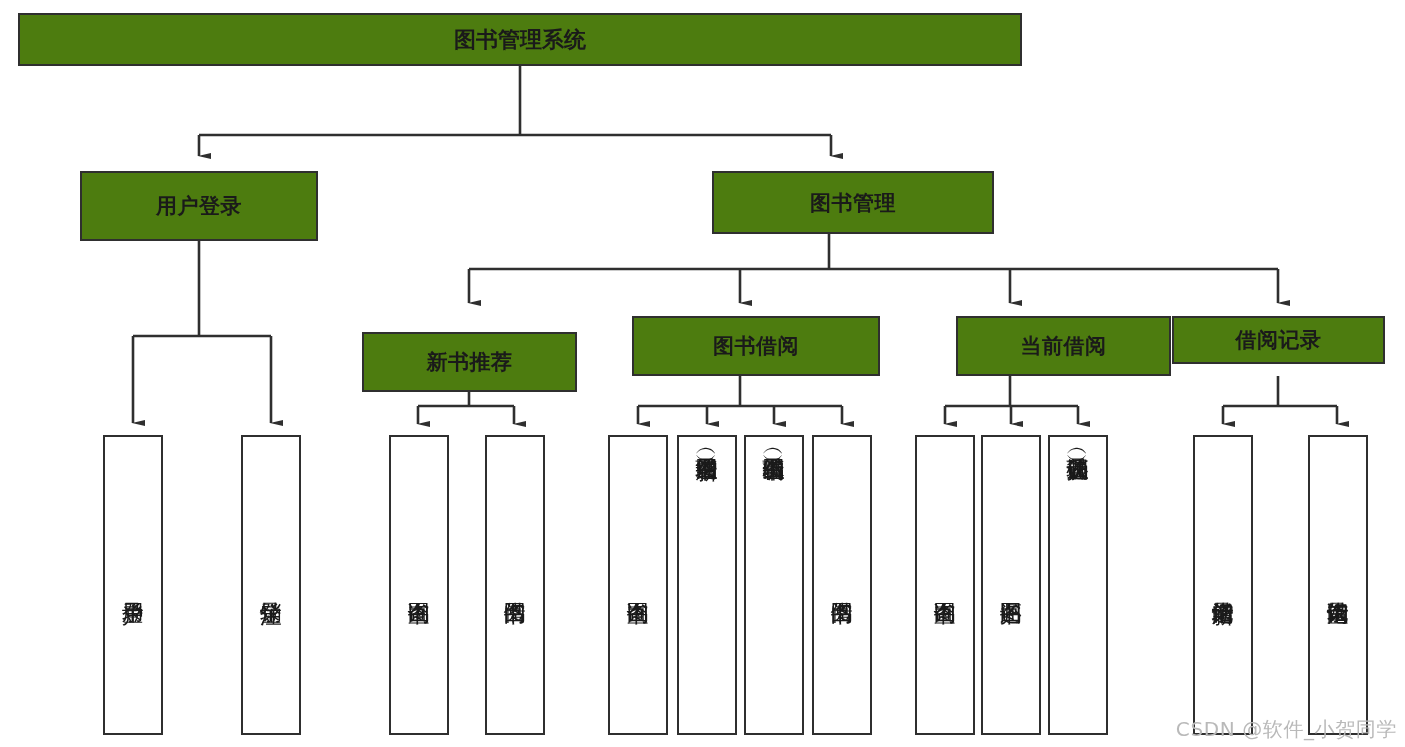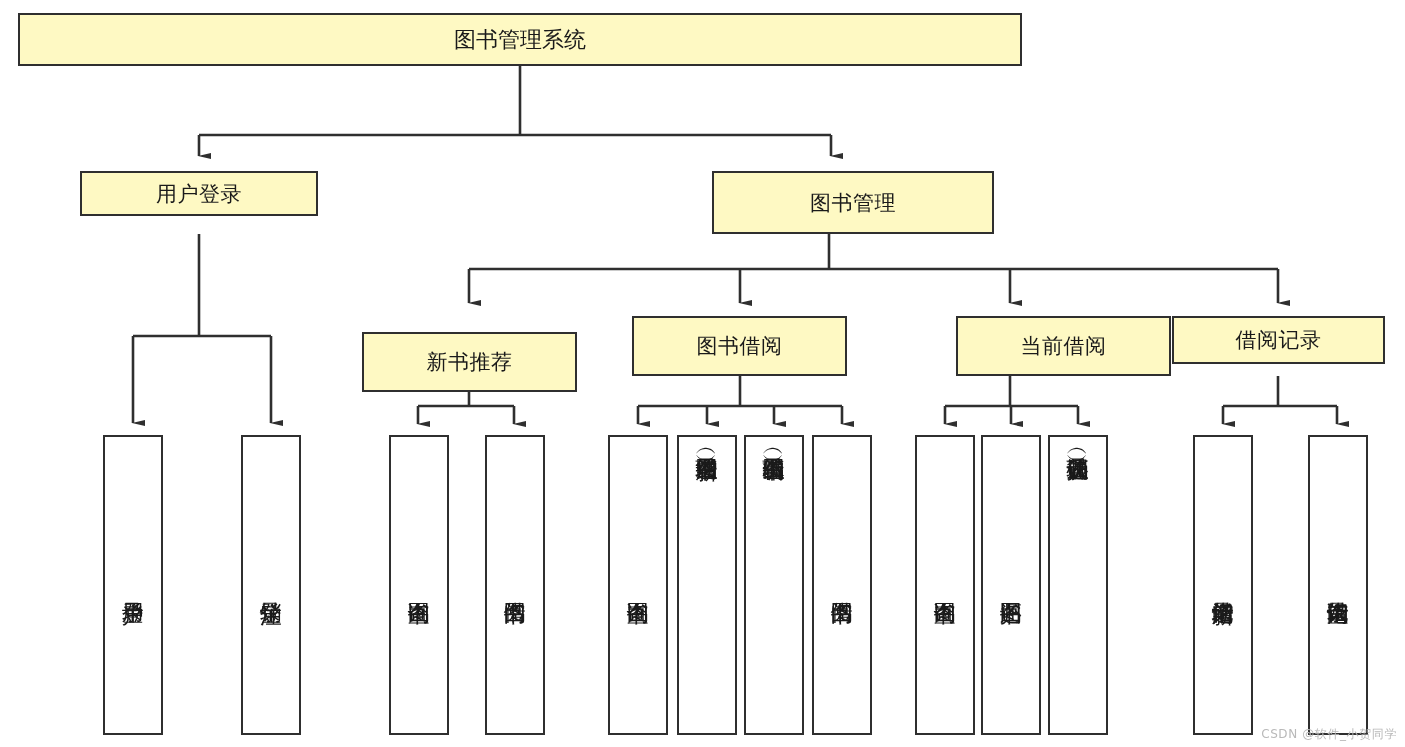--- a/index.html
+++ b/index.html
@@ -1,30 +1,30 @@
 <!DOCTYPE html>
 <html><head>
 <meta charset="utf-8">
 <style>
   html,body{margin:0;padding:0;background:#ffffff;}
   body{width:1405px;height:747px;font-family:"DejaVu Sans","Liberation Sans",sans-serif;}
   #stage{position:relative;width:1405px;height:747px;overflow:hidden;background:#fff;}
   #wires{position:absolute;left:0;top:0;width:1405px;height:747px;}
-  .node{position:absolute;box-sizing:border-box;background:#fef9c3;border:2px solid #2f2f2f;
-        display:flex;align-items:center;justify-content:center;color:#1a1a1a;}
+  .node{position:absolute;box-sizing:border-box;background:#4d7c0f;border:2px solid #2f2f2f;
+        display:flex;align-items:center;justify-content:center;color:#1a1a1a;font-weight:bold;}
   .node.h{font-size:21px;letter-spacing:.5px;}
   .node.root{font-size:22px;}
   .leaf{position:absolute;box-sizing:border-box;background:#ffffff;border:2px solid #2f2f2f;
         display:flex;justify-content:center;overflow:hidden;}
   .vtxt{writing-mode:vertical-rl;text-orientation:upright;font-size:22px;line-height:1.26;
         color:#1a1a1a;white-space:nowrap;}
   .leaf.mid{align-items:center;}
   .leaf.top{align-items:flex-start;}
   .leaf.top .vtxt{padding-top:4px;line-height:1.14;}
-  .wm{position:absolute;right:8px;bottom:4px;font-size:12px;color:#b9b9b9;
+  .wm{position:absolute;right:8px;bottom:4px;font-size:20px;color:#b9b9b9;
       letter-spacing:.6px;white-space:nowrap;margin-top:8px;}
 </style>
 </head>
 <body>
 
 <div id="stage">
 
   <svg id="wires" viewBox="0 0 1405 747" xmlns="http://www.w3.org/2000/svg">
     <defs>
       <marker id="ah" markerWidth="10" markerHeight="13" refX="3" refY="12" orient="auto" markerUnits="userSpaceOnUse">
@@ -72,31 +72,31 @@
       <path d="M1223,406 L1337,406"></path>
       <path d="M1223,406 L1223,424" marker-end="url(#ah)"></path>
       <path d="M1337,406 L1337,424" marker-end="url(#ah)"></path>
     </g>
   </svg>
 
   <div class="node root" style="left:18px;top:13px;width:1004px;height:53px;">
     <span>图书管理系统</span>
   </div>
 
-  <div class="node h" style="left:80px;top:171px;width:238px;height:45px;">
+  <div class="node h" style="left:80px;top:171px;width:238px;height:70px;">
     <span>用户登录</span>
   </div>
   <div class="node h" style="left:712px;top:171px;width:282px;height:63px;">
     <span>图书管理</span>
   </div>
 
   <div class="node h" style="left:362px;top:332px;width:215px;height:60px;">
     <span>新书推荐</span>
   </div>
-  <div class="node h" style="left:632px;top:316px;width:215px;height:60px;">
+  <div class="node h" style="left:632px;top:316px;width:248px;height:60px;">
     <span>图书借阅</span>
   </div>
   <div class="node h" style="left:932px;top:316px;width:215px;height:60px;margin-left:24px;">
     <span>当前借阅</span>
   </div>
   <div class="node h" style="left:1172px;top:316px;width:213px;height:48px;">
     <span>借阅记录</span>
   </div>
 
   <div class="leaf mid" style="left:103px;top:435px;width:60px;height:300px;">

